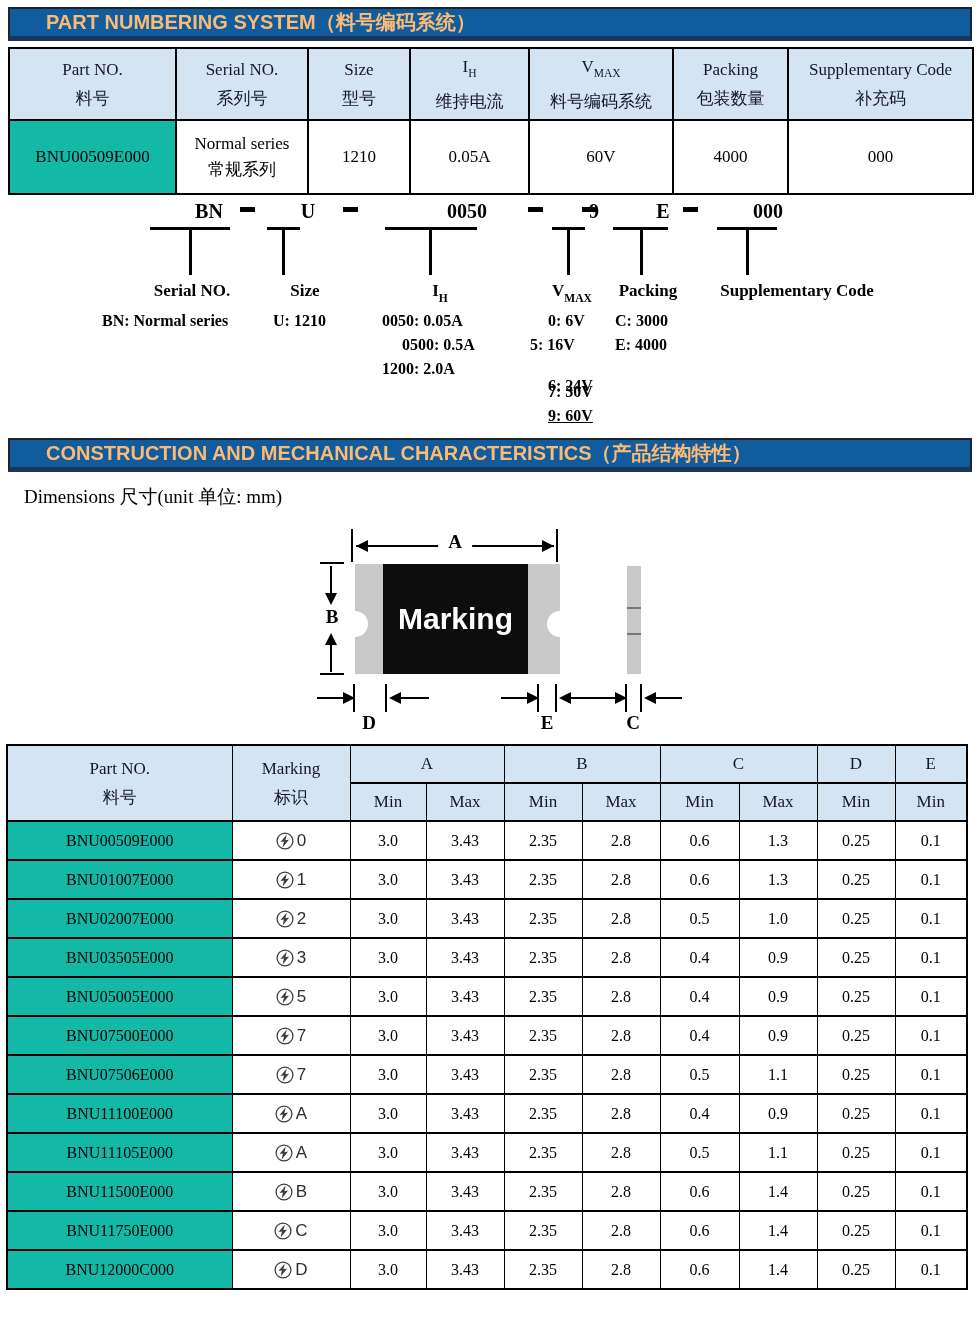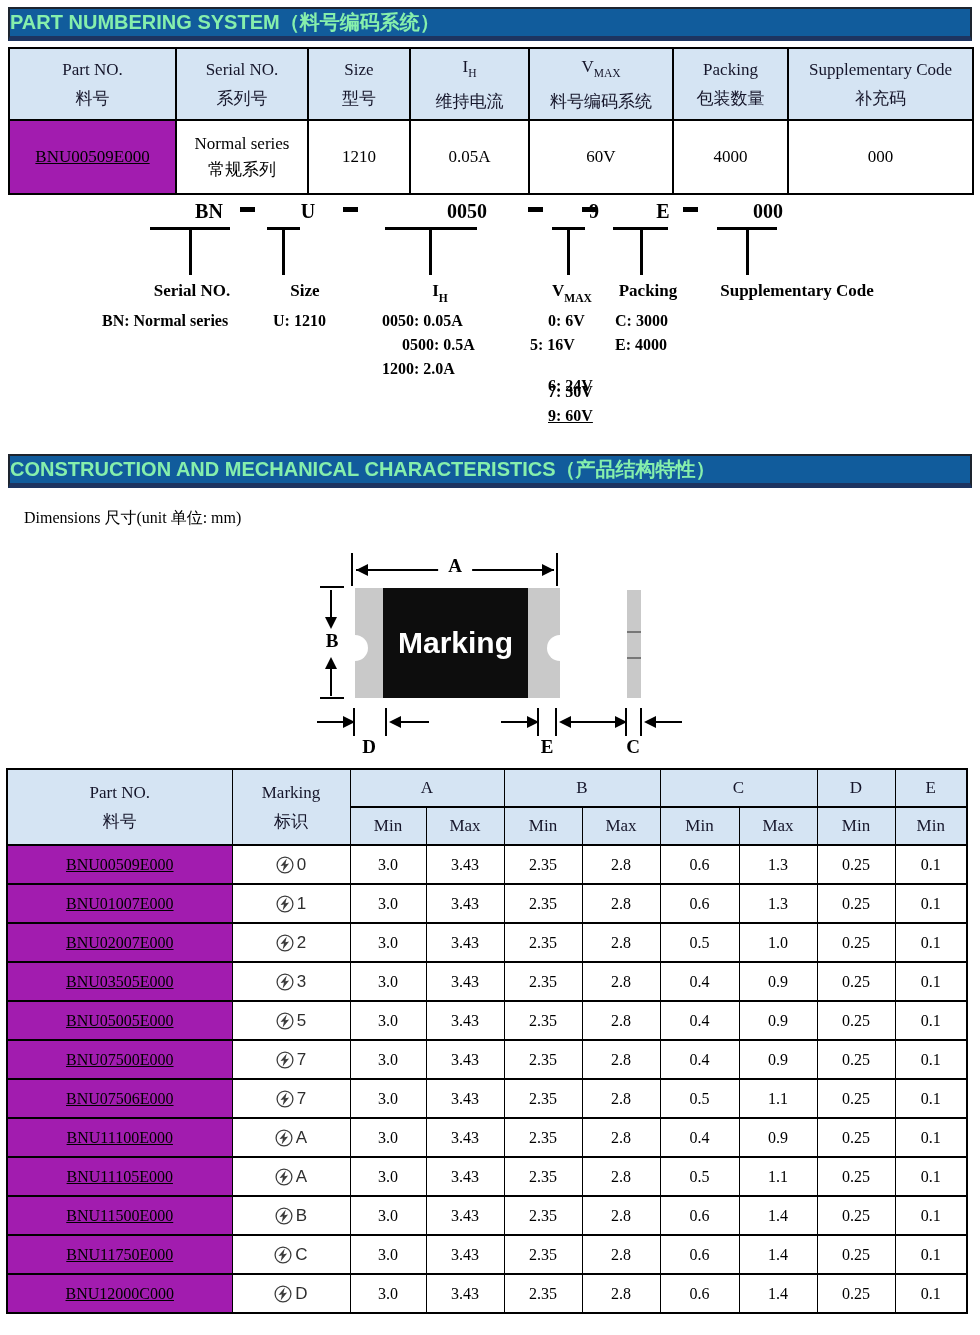--- a/index.html
+++ b/index.html
@@ -4,50 +4,51 @@
 <style>
   html,body{margin:0;padding:0;background:#fff;}
   body{width:980px;height:1335px;position:relative;font-family:"Liberation Serif",serif;color:#000;overflow:hidden;}
 
   
   .section-bar{
     margin:7px 8px 0 8px;
     background:#115c9c;
     border:2px solid #1d242e;
     border-bottom:5px solid #1d3461;
-    color:#86efac;
+    color:#fdba74;
     font-family:"Liberation Sans",sans-serif;
     font-weight:bold;
     font-size:20px;
     line-height:27px;
+    padding-left:36px;
     height:27px;
   }
-  #bar2{margin-top:21px;}
+  #bar2{margin-top:5px;}
 
   
   table{border-collapse:collapse;table-layout:fixed;background:#fff;}
   #t1{margin:6px 8px 0 8px;width:964px;border:2px solid #000;}
   #t1 th{background:#d5e4f3;border:2px solid #000;font-weight:normal;font-size:17px;color:#15152a;padding:3px 0;}
   #t1 td{border:2px solid #000;text-align:center;font-size:17px;height:72px;padding:0;}
   .hl{line-height:29px;text-align:center;}
   .dl{line-height:26px;text-align:center;}
   sub{font-size:0.68em;position:relative;top:1px;}
-  .gray{background:#a21caf;text-decoration:underline;}
+  .gray{background:#14b8a6;}
 
   
   #breakdown{position:relative;height:238px;font-weight:bold;}
   .bd-code{position:absolute;top:5px;transform:translateX(-50%);font-size:20px;white-space:nowrap;margin-left:25px;}
   .bd-under{position:absolute;top:32px;height:3px;background:#000;}
   .bd-vline{position:absolute;top:34px;height:46px;width:3px;background:#000;}
   .bd-label{position:absolute;top:86px;transform:translateX(-50%);font-size:17px;white-space:nowrap;}
   .bd-val{position:absolute;font-size:16px;white-space:nowrap;}
   .bd-dash{position:absolute;top:12px;width:15px;height:5px;background:#000;}
 
   
-  #dims-note{margin:20px 0 0 24px;font-size:16px;height:22px;}
+  #dims-note{margin:12px 0 0 24px;font-size:19px;height:22px;}
 
   
   #device{position:relative;height:232px;}
   .dline{position:absolute;background:#000;}
   .dlabel{position:absolute;transform:translateX(-50%);font-weight:bold;font-size:19px;white-space:nowrap;}
   .on-line{background:#fff;padding:0 10px;}
   .notch{position:absolute;width:26px;height:26px;border-radius:50%;background:#fff;}
   .tri{position:absolute;width:0;height:0;}
   .tri.r{border-top:6px solid transparent;border-bottom:6px solid transparent;border-left:12px solid #000;}
   .tri.l{border-top:6px solid transparent;border-bottom:6px solid transparent;border-right:12px solid #000;}

